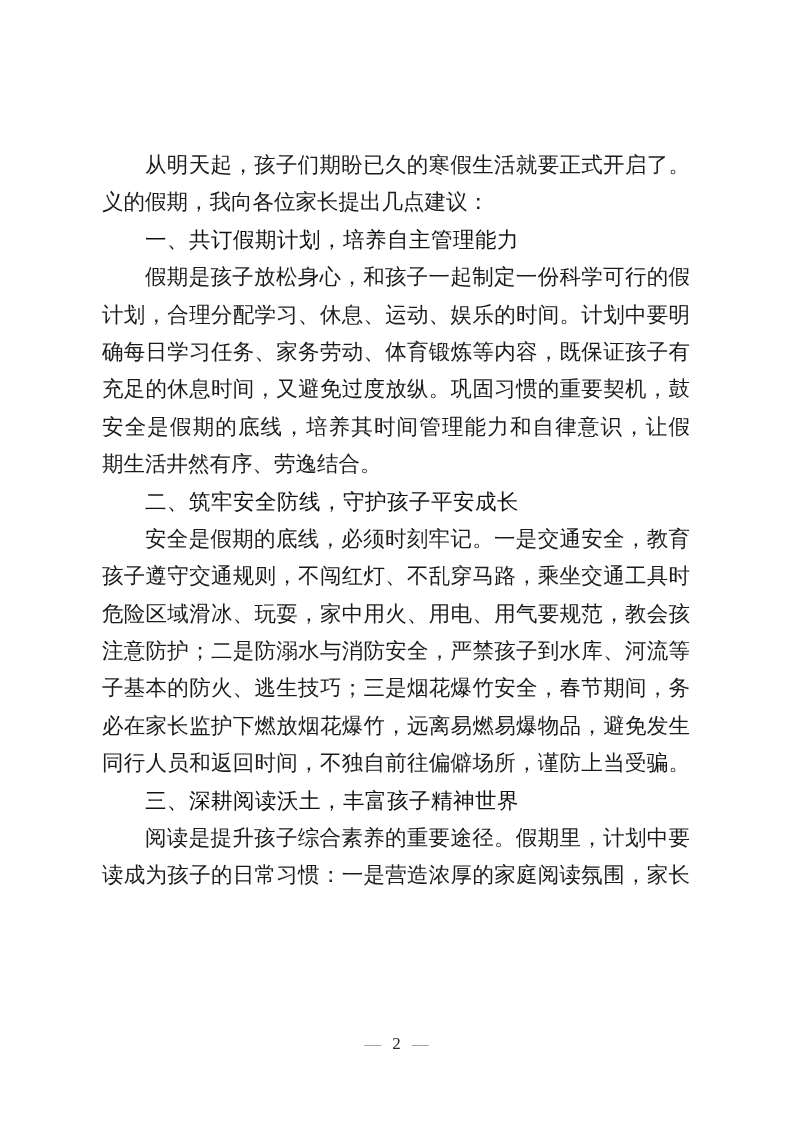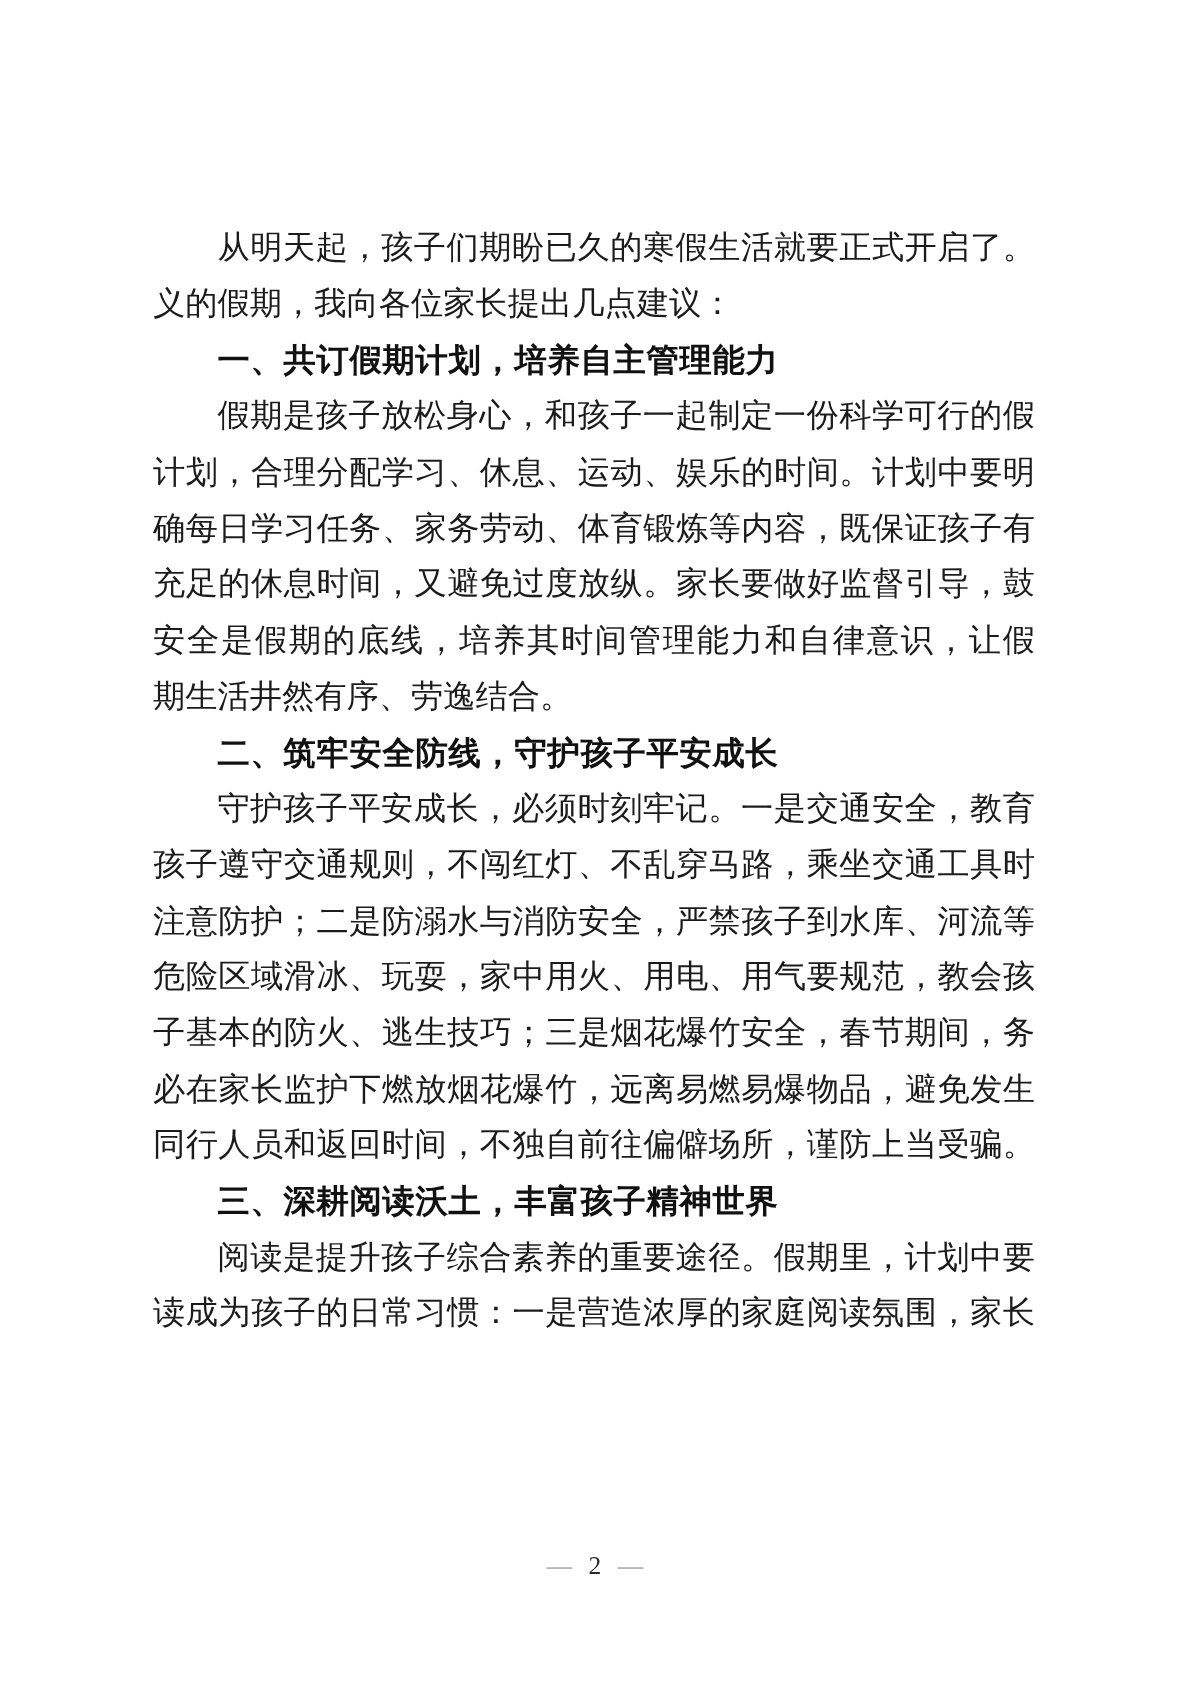--- a/index.html
+++ b/index.html
@@ -35,21 +35,21 @@
   }
   .indent {
     text-indent: 43px;
   }
   .para-end {
     text-align: center;
     text-align-last: left;
   }
   .heading {
     font-family: "Liberation Sans", "DejaVu Sans", sans-serif;
-    font-weight: 700;
+    font-weight: 400;
     letter-spacing: 0.5px;
     text-align: left;
     text-align-last: left;
     text-indent: 43px;
     color: #111111;
   }
   .footer {
     position: absolute;
     left: 0;
     top: 1032px;
@@ -75,30 +75,30 @@
   <main class="text-block">
 
     <p class="line indent">从明天起，孩子们期盼已久的寒假生活就要正式开启了。</p>
     <p class="line para-end">义的假期，我向各位家长提出几点建议：</p>
 
     <p class="line heading">一、共订假期计划，培养自主管理能力</p>
 
     <p class="line indent">假期是孩子放松身心，和孩子一起制定一份科学可行的假期</p>
     <p class="line">计划，合理分配学习、休息、运动、娱乐的时间。计划中要明</p>
     <p class="line">确每日学习任务、家务劳动、体育锻炼等内容，既保证孩子有</p>
-    <p class="line">充足的休息时间，又避免过度放纵。家长要做好监督引导，鼓</p>
+    <p class="line">充足的休息时间，又避免过度放纵。巩固习惯的重要契机，鼓</p>
     <p class="line">安全是假期的底线，培养其时间管理能力和自律意识，让假</p>
     <p class="line para-end">期生活井然有序、劳逸结合。</p>
 
     <p class="line heading">二、筑牢安全防线，守护孩子平安成长</p>
 
-    <p class="line indent">守护孩子平安成长，必须时刻牢记。一是交通安全，教育</p>
+    <p class="line indent">安全是假期的底线，必须时刻牢记。一是交通安全，教育</p>
     <p class="line">孩子遵守交通规则，不闯红灯、不乱穿马路，乘坐交通工具时</p>
+    <p class="line">危险区域滑冰、玩耍，家中用火、用电、用气要规范，教会孩</p>
     <p class="line">注意防护；二是防溺水与消防安全，严禁孩子到水库、河流等</p>
-    <p class="line">危险区域滑冰、玩耍，家中用火、用电、用气要规范，教会孩</p>
     <p class="line">子基本的防火、逃生技巧；三是烟花爆竹安全，春节期间，务</p>
     <p class="line">必在家长监护下燃放烟花爆竹，远离易燃易爆物品，避免发生</p>
     <p class="line">同行人员和返回时间，不独自前往偏僻场所，谨防上当受骗。</p>
 
     <p class="line heading">三、深耕阅读沃土，丰富孩子精神世界</p>
 
     <p class="line indent">阅读是提升孩子综合素养的重要途径。假期里，计划中要明</p>
     <p class="line">读成为孩子的日常习惯：一是营造浓厚的家庭阅读氛围，家长</p>
 
   </main>

